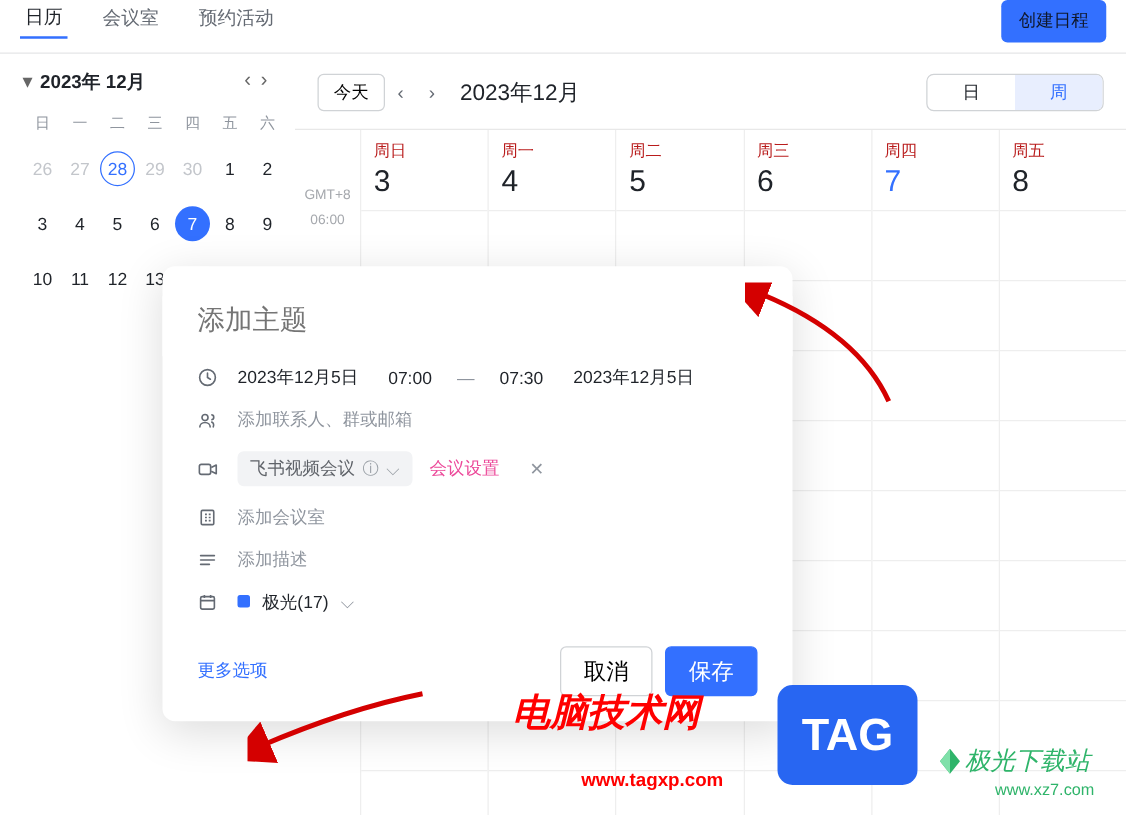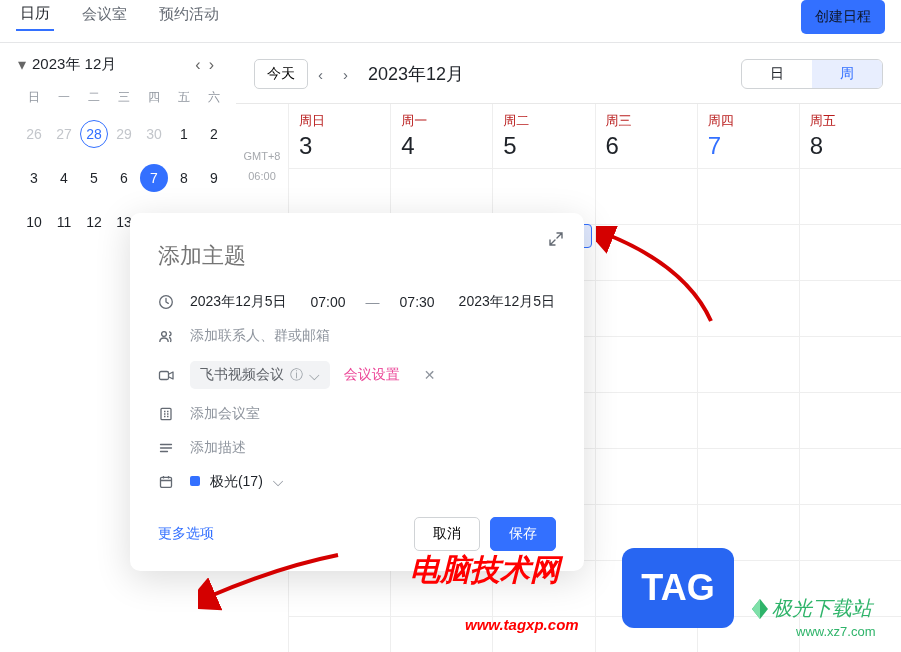--- a/index.html
+++ b/index.html
@@ -16,21 +16,21 @@
 .main { flex: 1; display: flex; flex-direction: column; }
 .topbar { display: flex; align-items: center; padding: 0 16px 8px; gap: 24px; border-bottom: 1px solid #e5e6e8; }
 .topbar-tab { font-size: 15px; padding: 0 4px 6px; color: #646a73; cursor: pointer; }
 .topbar-tab.active { color: #1f2329; border-bottom: 2px solid #3370ff; font-weight: 500; }
 .create-btn { margin-left: auto; background: #3370ff; color: #0f172a; border: none; border-radius: 5px; padding: 8px 14px; font-size: 14px; cursor: pointer; }
 
 .content-row { display: flex; flex: 1; }
 .mini-cal-col { width: 236px; padding: 12px 18px; }
 .mini-cal-header { display: flex; align-items: center; margin-bottom: 8px; }
 .mini-cal-header .tri { color: #666; }
-.mini-cal-header .month-label { font-size: 15px; font-weight: 400; margin-left: 6px; flex: 1; }
+.mini-cal-header .month-label { font-size: 15px; font-weight: 700; margin-left: 6px; flex: 1; }
 .mini-cal-header .nav-arrow { color: #666; padding: 0 4px; cursor: pointer; }
 .mini-cal-grid { width: 100%; }
 .mini-cal-grid th { font-size: 12px; color: #8f959e; font-weight: 400; padding: 5px 0; text-align: center; }
 .mini-cal-grid td { text-align: center; font-size: 14px; padding: 7px 0; cursor: pointer; }
 .mini-cal-grid td .cell { display: inline-flex; width: 28px; height: 28px; align-items: center; justify-content: center; border-radius: 50%; }
 .mini-cal-grid .out { color: #c3c6cb; }
 .mini-cal-grid .today .cell { border: 1.5px solid #3370ff; color: #3370ff; }
 .mini-cal-grid .selected .cell { background: #3370ff; color: #fff; }
 
 .week-view { flex: 1; position: relative; }
@@ -52,46 +52,46 @@
 .week-grid { display: flex; }
 .time-gutter { width: 52px; }
 .time-label { height: 56px; font-size: 11px; color: #a5a8ad; text-align: center; padding-top: 2px; }
 .day-cols-container { display: flex; flex: 1; position: relative; }
 .day-cell-col { flex: 1; position: relative; border-left: 1px solid #eee; }
 .hour-line { position: absolute; left: 0; right: 0; border-top: 1px solid #eee; }
 
 .event-block { position: absolute; top: 0; left: 1px; right: 3px; height: 24px; background: #e1eaff; border: 1px solid #3370ff; border-radius: 4px; font-size: 12px; color: #1f2329; padding: 1px 5px; white-space: nowrap; overflow: hidden; }
 
 
-.popup { position: absolute; left: 130px; top: 213px; width: 454px; background: #fff; border-radius: 10px; box-shadow: 0 8px 36px rgba(0,0,0,0.14); padding: 24px 0 20px; z-index: 50; }
+.popup { position: absolute; left: 130px; top: 213px; width: 504px; background: #fff; border-radius: 10px; box-shadow: 0 8px 36px rgba(0,0,0,0.14); padding: 24px 0 20px; z-index: 50; }
 .popup-expand { position: absolute; top: 18px; right: 20px; color: #646a73; cursor: pointer; font-size: 16px; }
 .popup-title-input { border: none; outline: none; font-size: 22px; color: #a5a8ad; padding: 6px 28px 16px; width: 100%; }
 .popup-row { display: flex; align-items: center; padding: 8px 28px; gap: 14px; font-size: 14px; color: #1f2329; }
 .popup-row .icon { width: 18px; color: #646a73; flex-shrink: 0; }
 .popup-row .placeholder { color: #8f959e; }
 .time-dash { color: #8f959e; margin: 0 6px; }
 .video-chip { background: #f2f3f5; border-radius: 5px; padding: 5px 10px; display: inline-flex; align-items: center; gap: 6px; color: #5f6369; }
 .video-chip .info-icon { color: #9aa0a6; font-size: 13px; }
 .video-chip .chevron { color: #9aa0a6; }
 .conf-settings { margin-left: 0; color: #ec4899; cursor: pointer; }
 .conf-close { margin-left: 10px; color: #8f959e; cursor: pointer; }
 .cal-badge { width: 10px; height: 10px; background: #3370ff; border-radius: 2px; display: inline-block; margin-right: 6px; }
 .cal-chevron { color: #8f959e; margin-left: 6px; }
 .popup-footer { display: flex; align-items: center; padding: 18px 28px 0; }
 .more-options { color: #3370ff; font-size: 14px; cursor: pointer; }
-.btn { border-radius: 5px; padding: 7px 18px; font-size: 14px; cursor: pointer; margin-left: 10px; border: 1px solid #d0d3d6; background: #fff; }
+.btn { border-radius: 5px; padding: 7px 18px; font-size: 18px; cursor: pointer; margin-left: 10px; border: 1px solid #d0d3d6; background: #fff; }
 .btn.primary { background: #3370ff; color: #fff; border-color: #3370ff; }
 .popup-footer .spacer { flex: 1; }
 
 
 .arrow-red { position: absolute; pointer-events: none; z-index: 60; }
 
 
 .wm1 { position: absolute; left: 410px; top: 550px; z-index: 70; font-family: "SimHei", sans-serif; font-size: 30px; font-style: italic; font-weight: 700; color: #ff0000; pointer-events:none;}
-.wm1-sub { position: absolute; left: 465px; top: 616px; z-index: 70; font-family: Arial; font-size: 15px; font-style: italic; font-weight: 700; color: #ff0000; pointer-events:none;}
+.wm1-sub { position: absolute; left: 465px; top: 616px; z-index: 70; font-family: Arial; font-size: 15px; font-weight: 700; color: #ff0000; pointer-events:none;}
 .tag-badge { position: absolute; left: 622px; top: 548px; width: 112px; height: 80px; background: #2866f2; border-radius: 12px; display: flex; align-items: center; justify-content: center; color: #fff; font-size: 36px; font-weight: 700; font-family: Arial; z-index:69; pointer-events:none;}
 .wm3 { position: absolute; left: 748px; top: 595px; z-index: 70; display:flex; align-items:center; pointer-events:none;}
 .wm3-text { font-family: "Microsoft YaHei"; font-size: 20px; font-style: italic; color: #2fb46a; }
 .wm3-sub { position: absolute; left: 796px; top: 624px; font-family: Arial; font-size: 13px; color: #2fb46a; z-index:70; pointer-events:none;}
 .wm3-icon { width: 24px; height: 24px; }
 
 svg { display: block; }
 </style>
 </head>
 <body>

